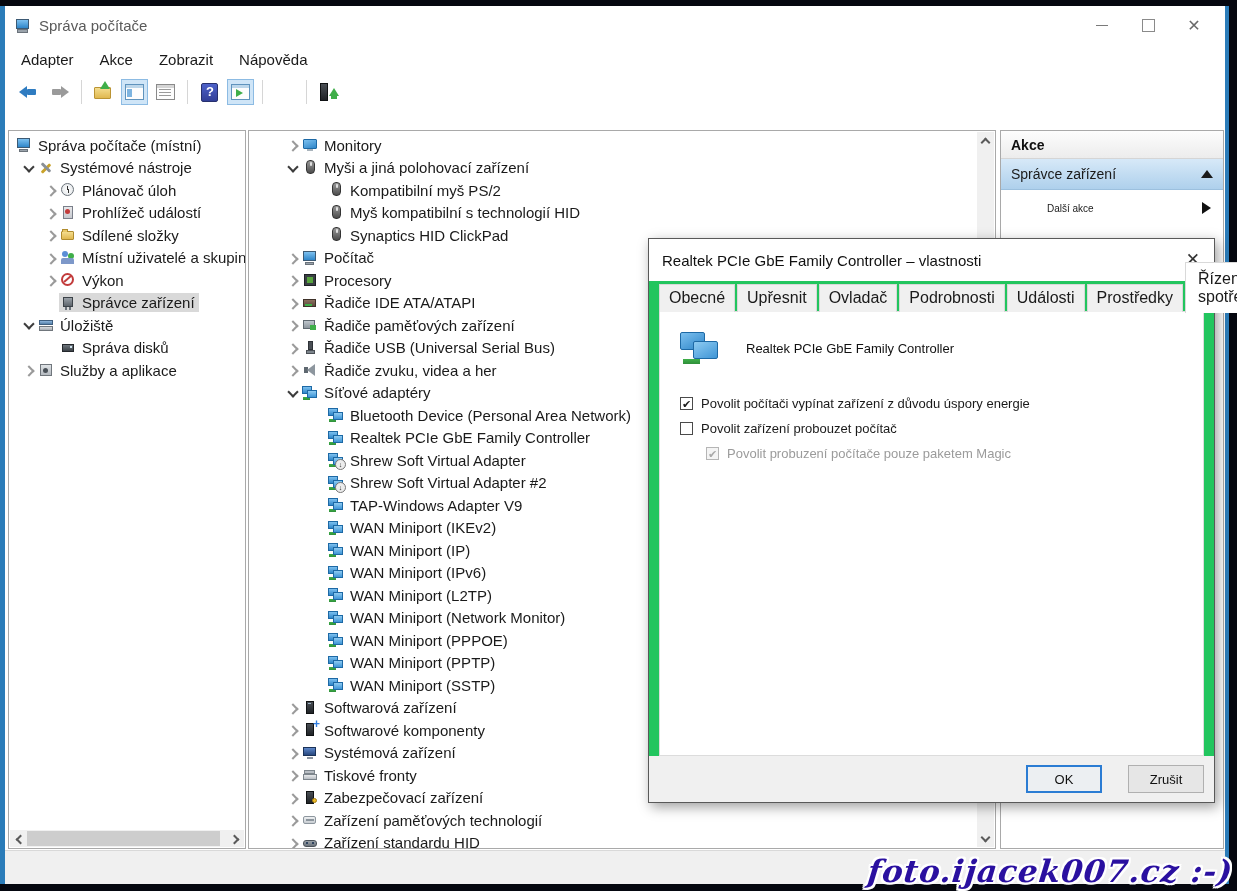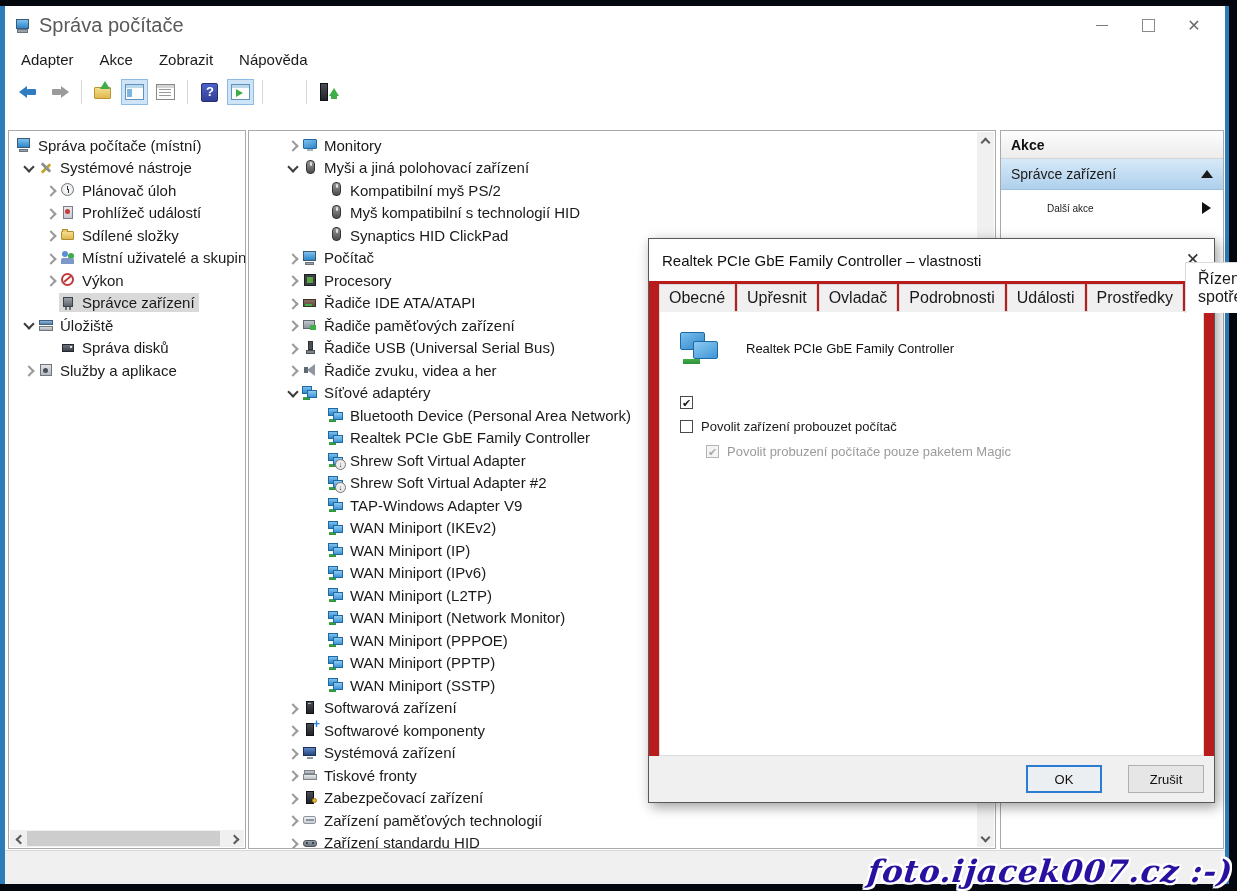--- a/index.html
+++ b/index.html
@@ -2,21 +2,21 @@
 <html><head>
 <meta charset="utf-8">
 <style>
   html,body{margin:0;padding:0;width:1237px;height:891px;overflow:hidden;background:#05070f;
     font-family:"Liberation Sans",sans-serif;-webkit-font-smoothing:antialiased;}
   .stage{position:absolute;inset:0;}
   
   .window{position:absolute;left:0;top:6px;width:1229px;height:878px;background:#fff;
     border-left:5px solid #2b7cb9;border-right:4px solid #2b7cb9;box-sizing:border-box;}
   .titlebar{position:absolute;left:0;top:0;right:0;height:38px;background:#fff;display:flex;align-items:center;}
-  .apptitle{color:#5a5a5a;font-size:20px;margin-left:8px;}
+  .apptitle{color:#5a5a5a;font-size:15px;margin-left:8px;}
   .wincontrols{position:absolute;right:8px;top:0;height:38px;display:flex;align-items:center;}
   .wc{width:46px;height:30px;display:flex;align-items:center;justify-content:center;color:#7a7a7a;font-size:14px;}
   .wc-min i{display:block;width:12px;height:0;border-top:1px solid #7a7a7a;}
   .wc-max i{display:block;width:11px;height:11px;border:1px solid #8a8a8a;}
   .wc-close{font-size:16px;color:#6a6a6a;}
   .menubar{position:absolute;left:0;top:38px;right:0;height:30px;display:flex;align-items:center;padding-left:16px;background:#fff;}
   .mitem{font-size:15px;color:#1a1a1a;margin-right:26px;}
   .toolbar{position:absolute;left:0;top:68px;right:0;height:36px;display:flex;align-items:center;padding-left:8px;background:#fff;border-bottom:1px solid #e3e3e3;}
   .tb{width:27px;height:26px;position:relative;margin:0 2px;border:1px solid transparent;box-sizing:border-box;}
   .tb.active{background:#cfe5f7;border-color:#8cbbe3;}
@@ -131,21 +131,21 @@
   .hthumb{height:15px;flex:1;background:#cdcdcd;margin-right:24px;}
   .vthumb{position:absolute;left:1px;right:1px;top:86%;height:30px;background:#cdcdcd;}
   
   .akce-header{height:27px;display:flex;align-items:center;padding-left:10px;font-weight:bold;font-size:14px;color:#111;background:linear-gradient(#fdfdfd,#ececec);border-bottom:1px solid #d5d5d5;}
   .akce-section{height:30px;display:flex;align-items:center;padding:0 10px;font-size:14px;color:#1a1a1a;background:linear-gradient(#d7e9f8,#aed0ec);border-bottom:1px solid #9cc0de;}
   .akce-section .grow,.akce-item .grow{flex:1;}
   .tri-up{width:0;height:0;border-left:6px solid transparent;border-right:6px solid transparent;border-bottom:8px solid #1a1a1a;}
   .akce-item{height:36px;display:flex;align-items:center;padding:0 12px 0 46px;font-size:10px;color:#1a1a1a;background:#fff;}
   .tri-right{width:0;height:0;border-top:6px solid transparent;border-bottom:6px solid transparent;border-left:9px solid #111;}
   
-  .dialog{position:absolute;left:648px;top:238px;width:567px;height:565px;background:#b91c1c;border:1px solid #595959;box-sizing:border-box;box-shadow:3px 4px 12px rgba(0,0,0,.38);z-index:10;}
+  .dialog{position:absolute;left:648px;top:238px;width:567px;height:565px;background:#22c55e;border:1px solid #595959;box-sizing:border-box;box-shadow:3px 4px 12px rgba(0,0,0,.38);z-index:10;}
   .dtitle{position:absolute;left:0;top:0;right:0;height:42px;background:#fff;display:flex;align-items:center;}
   .dtitle-text{font-size:15px;color:#111;margin-left:13px;}
   .dclose{position:absolute;right:14px;top:10px;font-size:17px;color:#333;}
   .tabs{position:absolute;left:10px;right:10px;top:45px;height:28px;display:flex;align-items:flex-end;z-index:3;}
   .tab{background:#f0f0f0;border:1px solid #d9d9d9;border-bottom:none;padding:4px 9px 5px;font-size:16px;color:#1a1a1a;margin-right:2px;box-sizing:border-box;}
   .tab.active{background:#fff;padding:7px 12px 7px;margin-bottom:-1px;position:relative;}
   .tabpage{position:absolute;left:10px;right:10px;top:72px;bottom:46px;background:#fff;border:1px solid #dcdcdc;box-sizing:border-box;z-index:2;}
   .devrow{display:flex;align-items:center;gap:24px;margin:18px 0 0 20px;font-size:13px;color:#111;}
   .ic-net-lg{position:relative;width:42px;height:36px;flex:0 0 42px;background:linear-gradient(#3faf49,#2f8f3a) no-repeat 3px 29px/17px 5px;}
   .ic-net-lg::before,.ic-net-lg::after{content:"";position:absolute;box-sizing:border-box;}
@@ -567,20 +567,21 @@
         <span class="tab active">Řízení spotřeby</span>
       </div>
     <div class="tabpage">
       <div class="devrow">
         <span class="ic-net-lg"></span>
         <span>Realtek PCIe GbE Family Controller</span>
       </div>
       <div class="checks" id="checks">
           <div class="checkrow">
             <span class="cbx checked"></span>
+            <span>Povolit počítači vypínat zařízení z důvodu úspory energie</span>
           </div>
           <div class="checkrow">
             <span class="cbx"></span>
             <span>Povolit zařízení probouzet počítač</span>
           </div>
           <div class="checkrow indent1">
             <span class="cbx checked disabled"></span>
             <span>Povolit probuzení počítače pouze paketem Magic</span>
           </div>
         </div>

